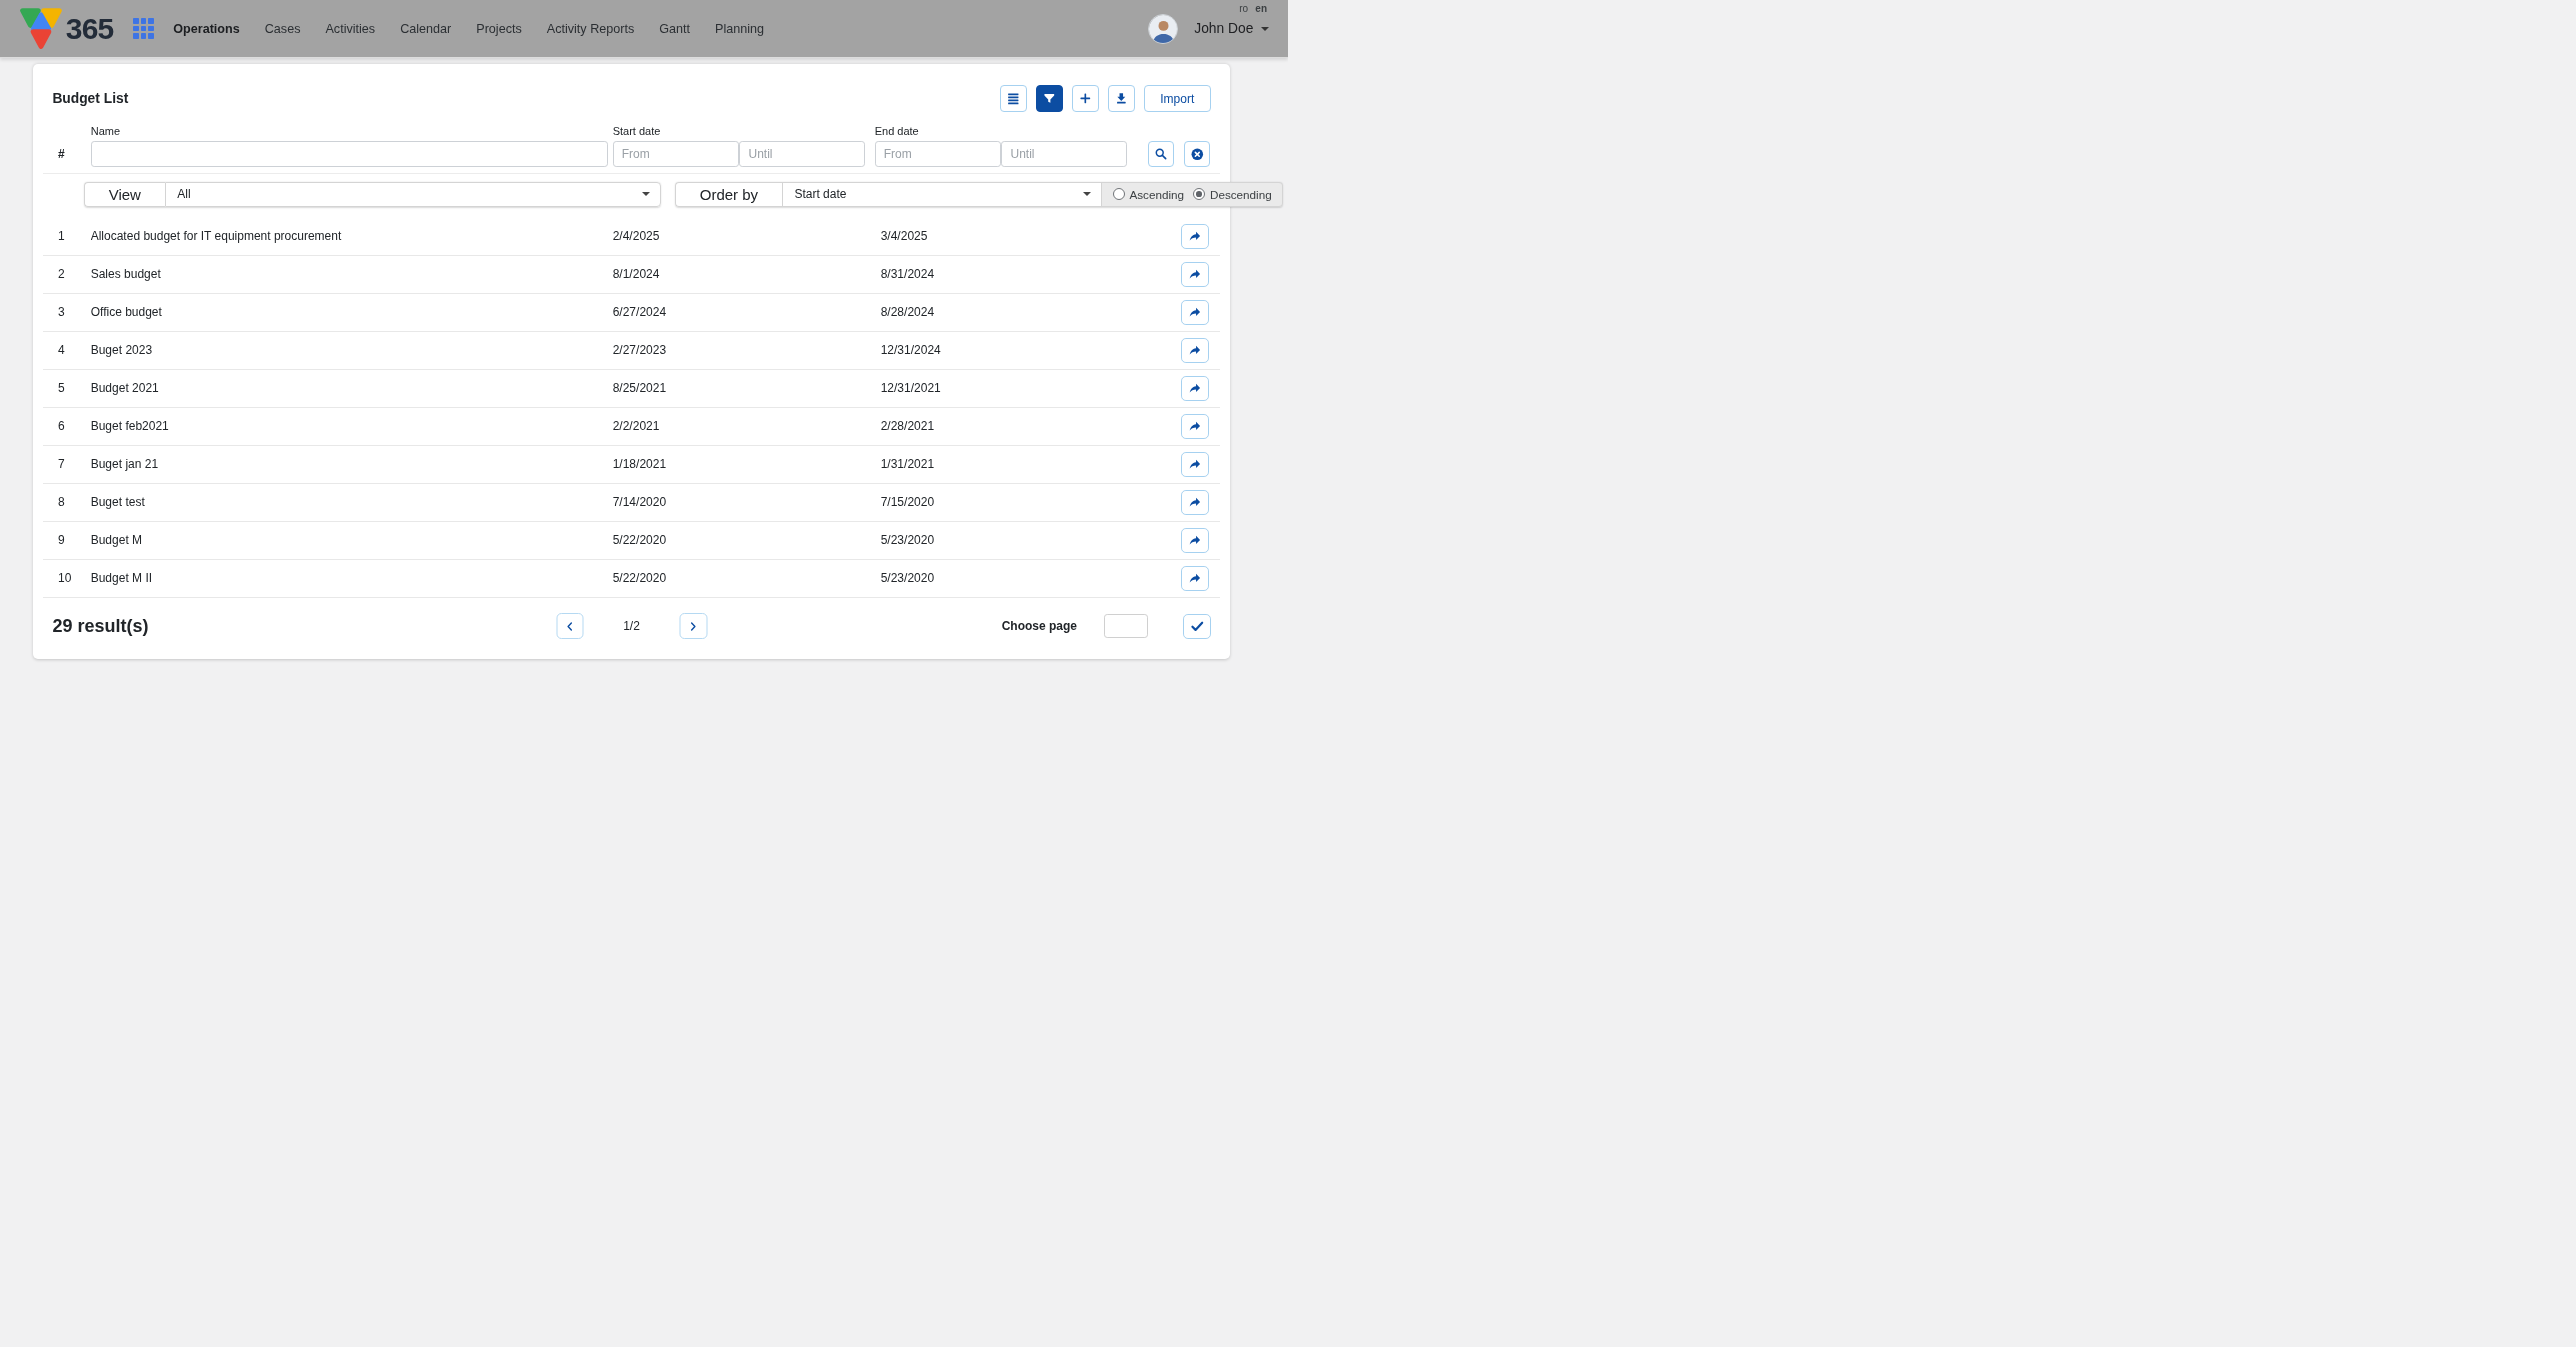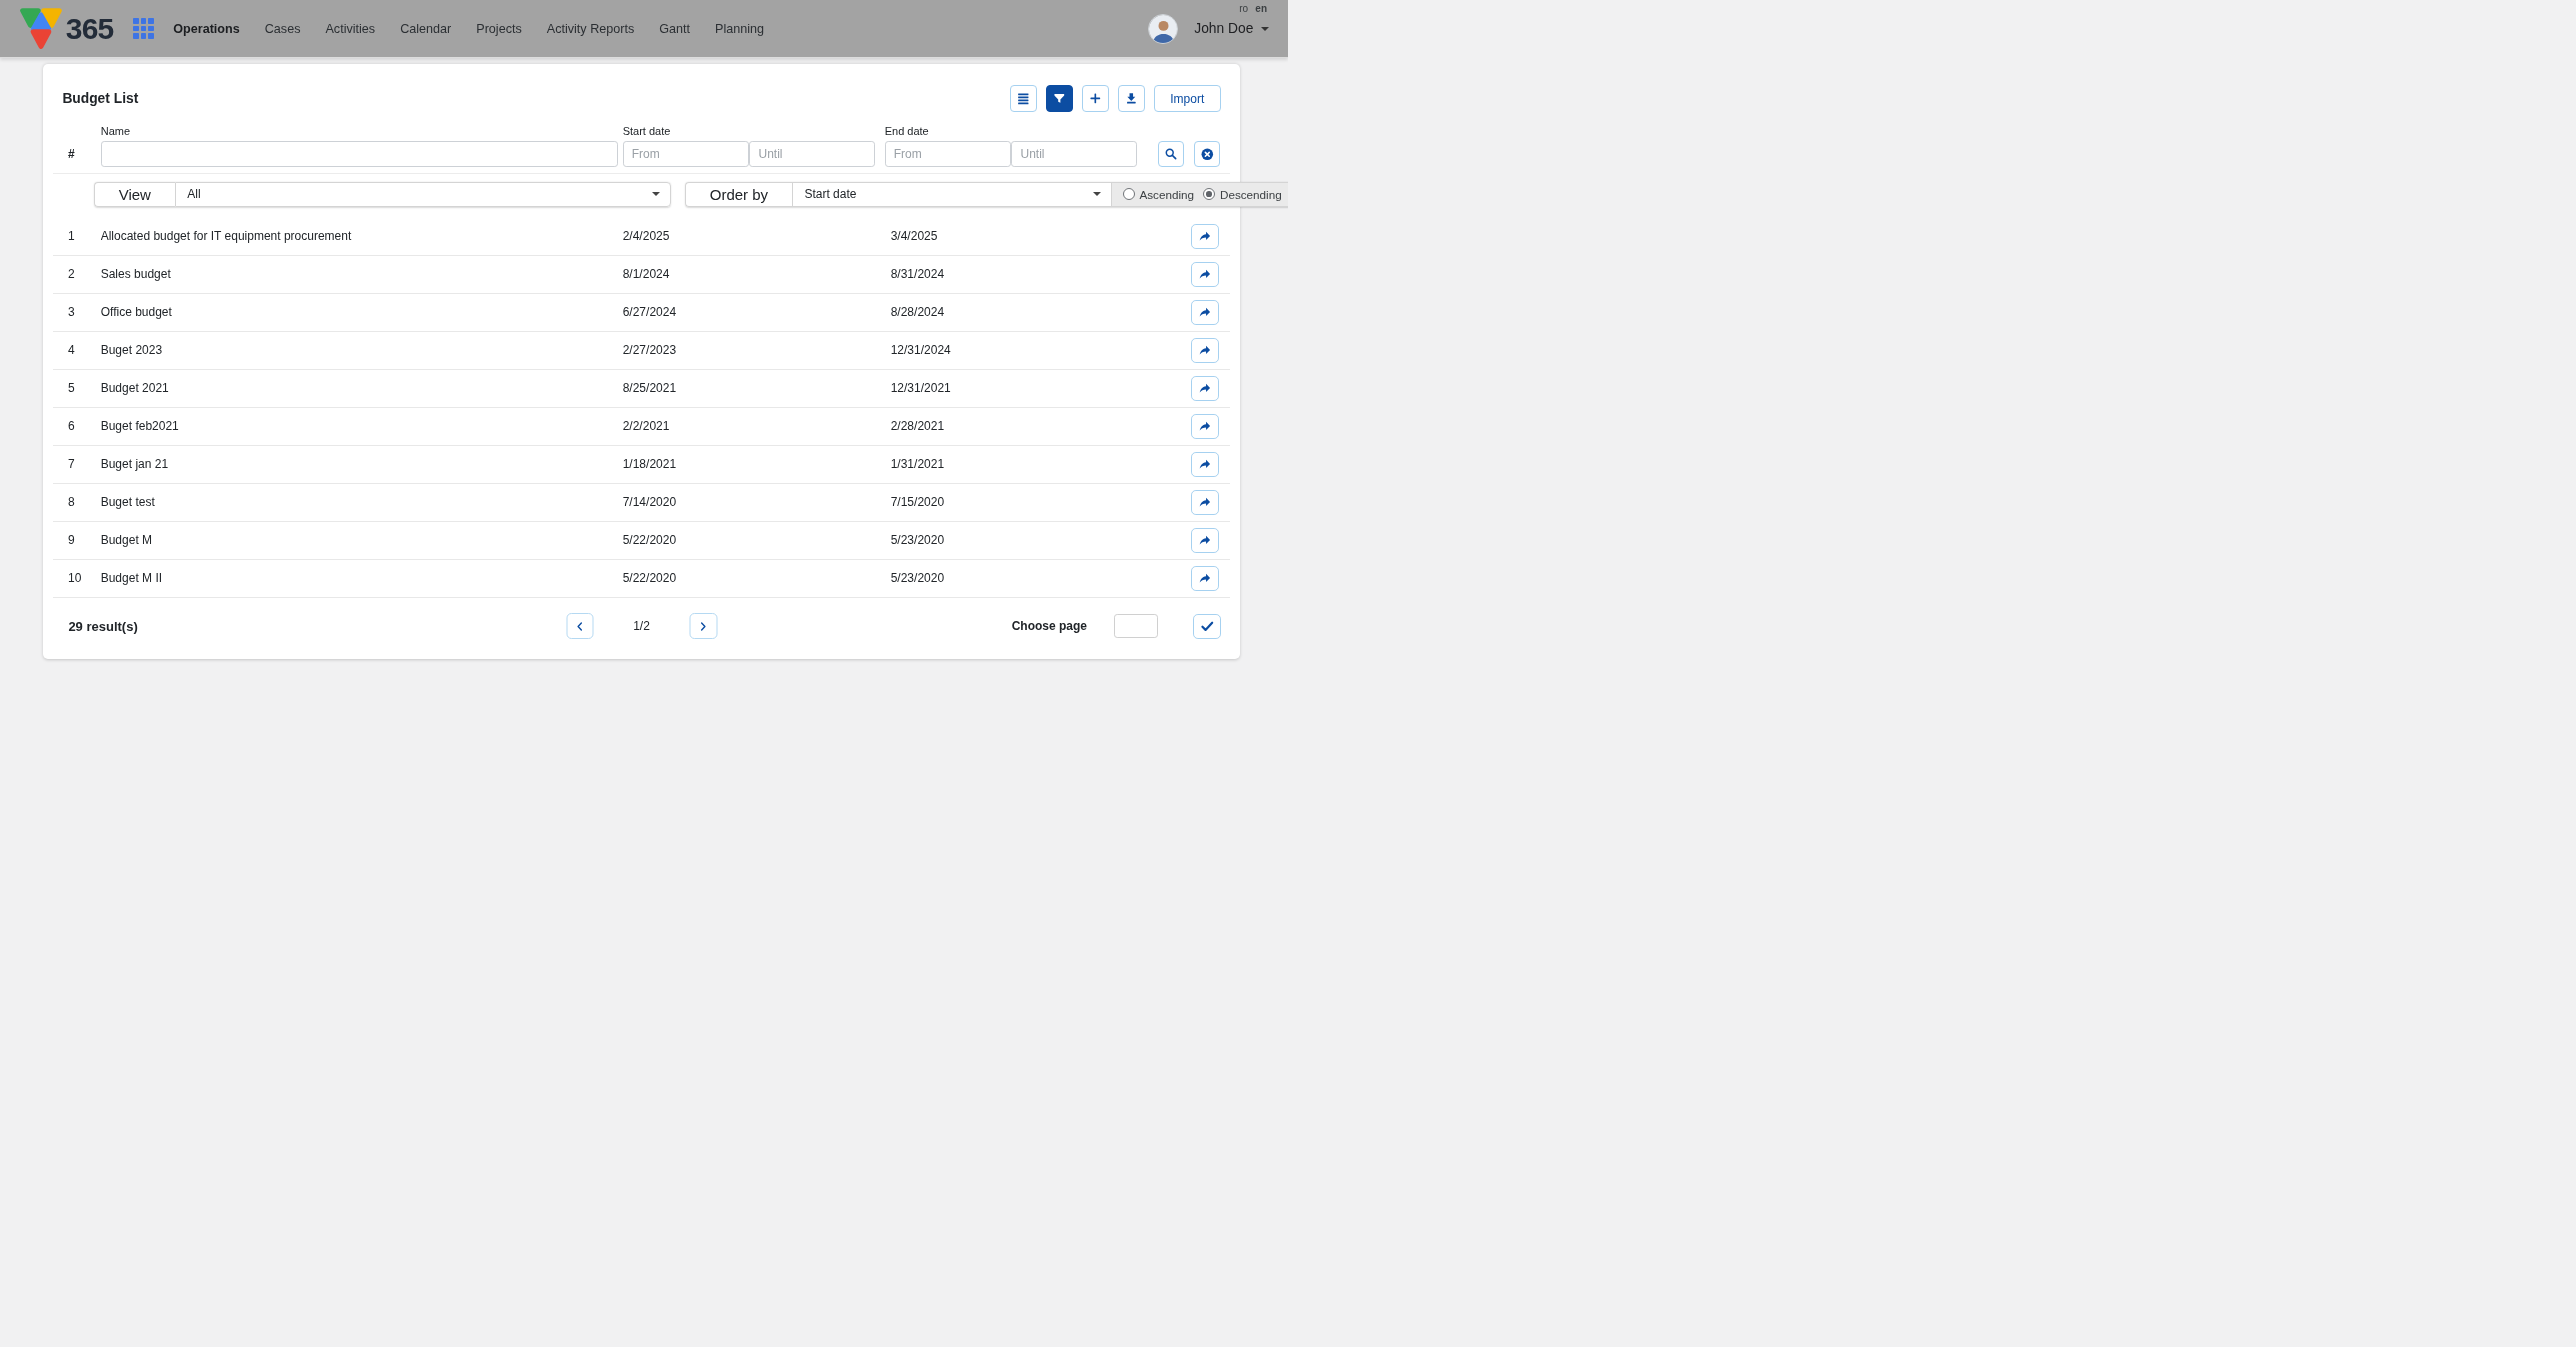--- a/index.html
+++ b/index.html
@@ -28,21 +28,21 @@
   .nav-item.active{font-weight:700;color:#1c1e21;}
   .header-right{margin-left:auto;display:flex;align-items:center;gap:8px;}
   .lang-switch{position:absolute;top:3.2px;right:21px;display:flex;gap:7.3px;font-size:10px;color:#3c4043;}
   .lang{cursor:pointer;}
   .lang.active{font-weight:700;}
   .avatar{width:30px;height:30px;border-radius:50%;overflow:hidden;border:0.8px solid #cfd4d9;flex:0 0 auto;}
   .user-name{font-size:13.8px;color:#202124;margin-left:8px;cursor:pointer;display:flex;align-items:center;gap:7.3px;}
   .caret-down{width:0;height:0;border-left:4px solid transparent;border-right:4px solid transparent;border-top:4.9px solid #333;}
 
   
-  .card{position:absolute;left:43px;top:64px;width:1197px;height:595px;background:#fff;border-radius:4.9px;
+  .card{position:absolute;left:33px;top:64px;width:1197px;height:595px;background:#fff;border-radius:4.9px;
         box-shadow:0 0.8px 3.2px rgba(0,0,0,.18);padding:0 9.7px;}
   .card-head{display:flex;align-items:center;margin-top:21px;padding:0 9.7px;}
   .page-title{font-size:13.8px;font-weight:700;color:#212529;}
   .toolbar{margin-left:auto;display:flex;align-items:flex-start;gap:9px;}
   .icon-btn{width:27px;height:27px;border:0.8px solid var(--pblue);border-radius:4px;background:#fff;
             display:inline-flex;align-items:center;justify-content:center;cursor:pointer;padding:0;}
   .icon-btn svg{display:block;}
   .icon-btn.active{background:var(--primary);border-color:var(--primary);}
   .text-btn{height:27px;padding:0 15.4px;border:0.8px solid var(--pblue);border-radius:4px;background:#fff;
             color:var(--primary);font-size:12px;cursor:pointer;}
@@ -89,21 +89,21 @@
   .table{margin-top:11.3px;}
   .t-row{display:grid;grid-template-columns:48px 522px 268px 289px 1fr;align-items:center;height:38px;
          border-bottom:0.8px solid var(--divider);}
   .c-num{padding-left:15.4px;font-size:12px;color:#212529;}
   .c-name,.c-start,.c-end{font-size:12px;color:#212529;overflow:hidden;text-overflow:ellipsis;white-space:nowrap;}
   .c-action{display:flex;justify-content:center;}
   .share-btn{width:27.5px;height:25px;border-radius:4.9px;}
 
   
   .card-footer{position:relative;display:flex;align-items:center;margin-top:14.6px;padding:0 9.7px;height:27.5px;}
-  .results-text{font-size:13px;font-weight:700;color:#212529;margin-left:6px;}
+  .results-text{font-size:18px;font-weight:700;color:#212529;}
   .pagination{position:absolute;left:50%;transform:translateX(-50%);display:flex;align-items:center;gap:36px;}
   .page-btn{width:27.5px;height:26px;border-radius:4.9px;border-color:#b5d9f2;}
   .page-indicator{font-size:12px;color:#212529;min-width:24px;text-align:center;}
   .choose-page{margin-left:auto;display:flex;align-items:center;gap:12px;}
   .choose-label{font-size:12px;font-weight:700;color:#212529;}
   .choose-input{margin-left:14.6px;width:44px;height:23.5px;border:0.8px solid #d0d0d0;border-radius:3.2px;outline:none;
                 font-size:12px;padding:0 6.5px;color:#212529;}
   .check-btn{margin-left:23.5px;width:27.5px;height:25px;border-radius:4.9px;}
 </style>
 </head>

